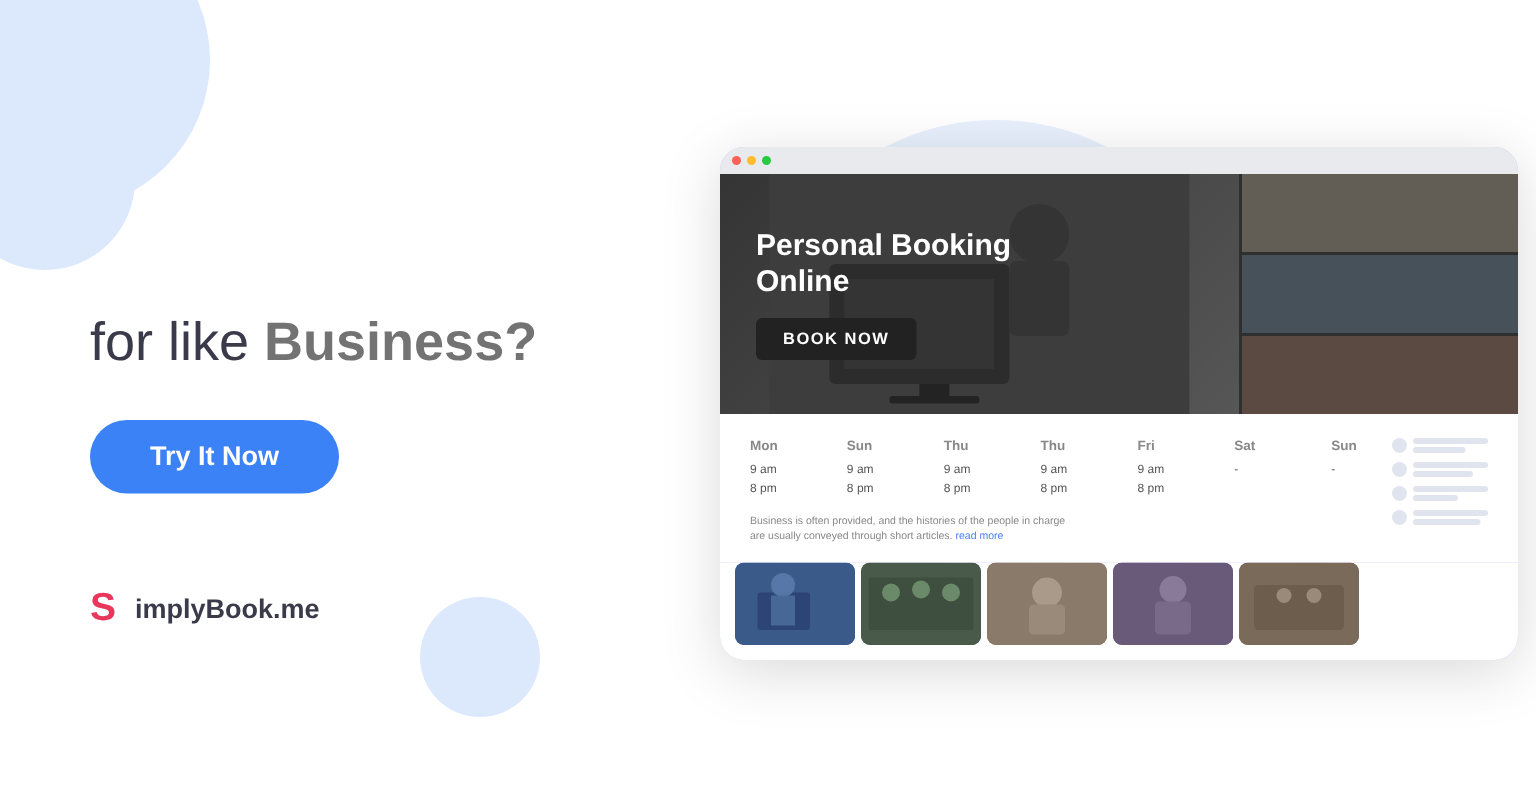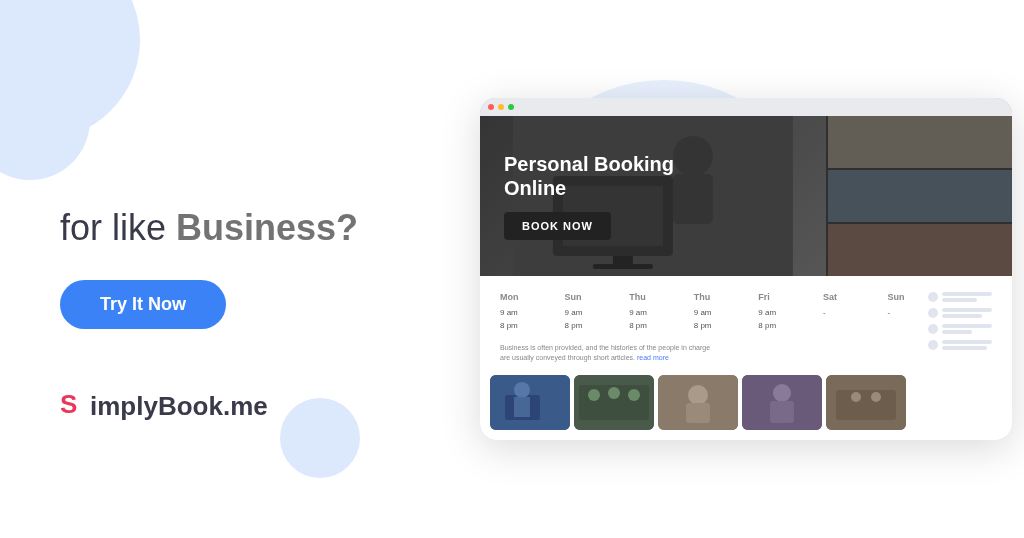--- a/index.html
+++ b/index.html
@@ -104,21 +104,21 @@
       gap: 4px;
     }
 
     .logo-s {
       font-size: 26px;
       color: #e8375a;
       font-weight: 700;
     }
 
     .logo-text {
-      font-size: 26px;
+      font-size: 18px;
       color: #3a3a4a;
       font-weight: 600;
     }
 
     .logo-text span {
       color: #3a3a4a;
     }
 
     .logo-dot-me {
       color: #4a7cf7;

